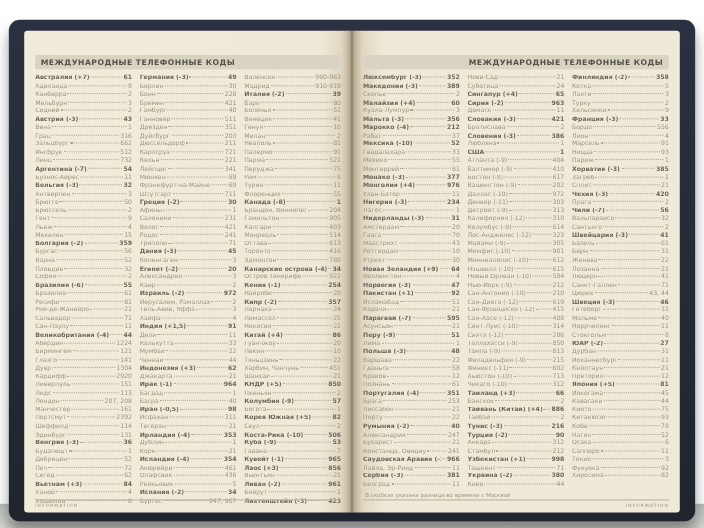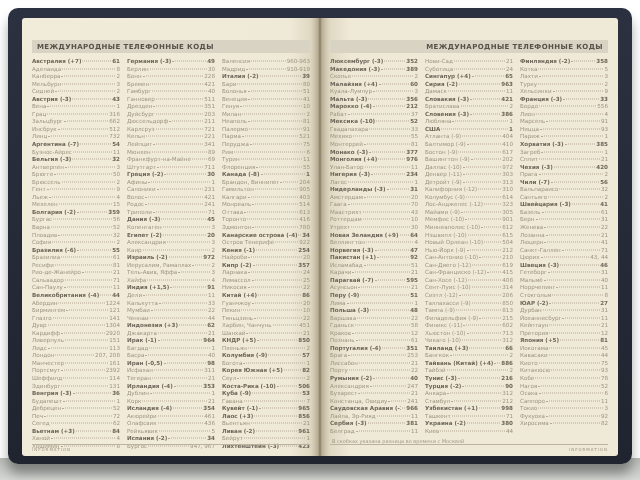--- a/index.html
+++ b/index.html
@@ -1,18 +1,18 @@
 <!DOCTYPE html>
 <html><head>
 <meta charset="utf-8">
 <style>
   html,body{margin:0;padding:0;width:640px;height:480px;overflow:hidden;background:#ffffff;font-family:"DejaVu Sans",sans-serif;}
   .stage{position:relative;width:640px;height:480px;}
   .desk{position:absolute;left:0;right:0;bottom:0;height:22px;background:linear-gradient(#b9bbb7,#d6d8d4);}
-  .book{position:absolute;left:8px;top:8px;width:624px;height:456px;background:linear-gradient(#2b3140,#20242f);border-radius:10px;box-shadow:0 10px 12px rgba(0,0,0,.35);}
+  .book{position:absolute;left:8px;top:18px;width:624px;height:456px;background:linear-gradient(#2b3140,#20242f);border-radius:10px;box-shadow:0 10px 12px rgba(0,0,0,.35);}
   .pages{position:absolute;left:14px;top:10px;width:596px;height:438px;display:flex;}
   .page{width:298px;position:relative;overflow:hidden;}
   .page.left{border-radius:3px 0 0 3px;background:linear-gradient(90deg,#f1ebd9 0%,#efe9d7 90%,#ddd5bf 98%,#c7bda5 100%);}
   .page.right{border-radius:0 3px 3px 0;background:linear-gradient(270deg,#efe9d7 0%,#efe9d7 90%,#ddd5bf 98%,#cbc2aa 100%);}
   .pages::after{content:'';position:absolute;left:288px;width:20px;top:0;bottom:0;pointer-events:none;
     background:linear-gradient(90deg,rgba(70,55,25,0) 0%,rgba(80,60,30,.18) 40%,rgba(45,33,12,.42) 50%,rgba(80,60,30,.18) 60%,rgba(70,55,25,0) 100%);}
   .hdr{margin:22px 10px 0;height:13px;background:#d9d3c3;display:flex;align-items:center;padding:0 5px;
     font-size:7px;font-weight:bold;letter-spacing:.4px;color:#56524a;white-space:nowrap;}
   .page.right .hdr{justify-content:flex-end;}
   .cols{display:flex;margin:5px 10px 0;gap:7px;}

